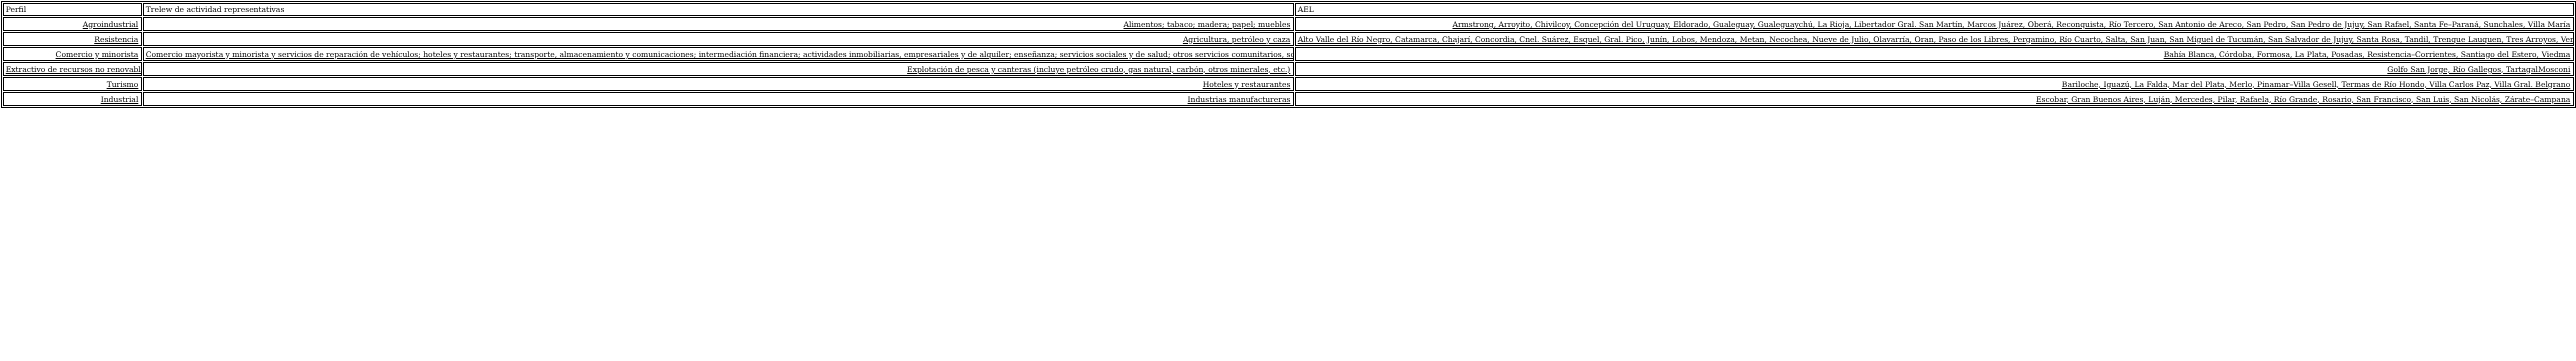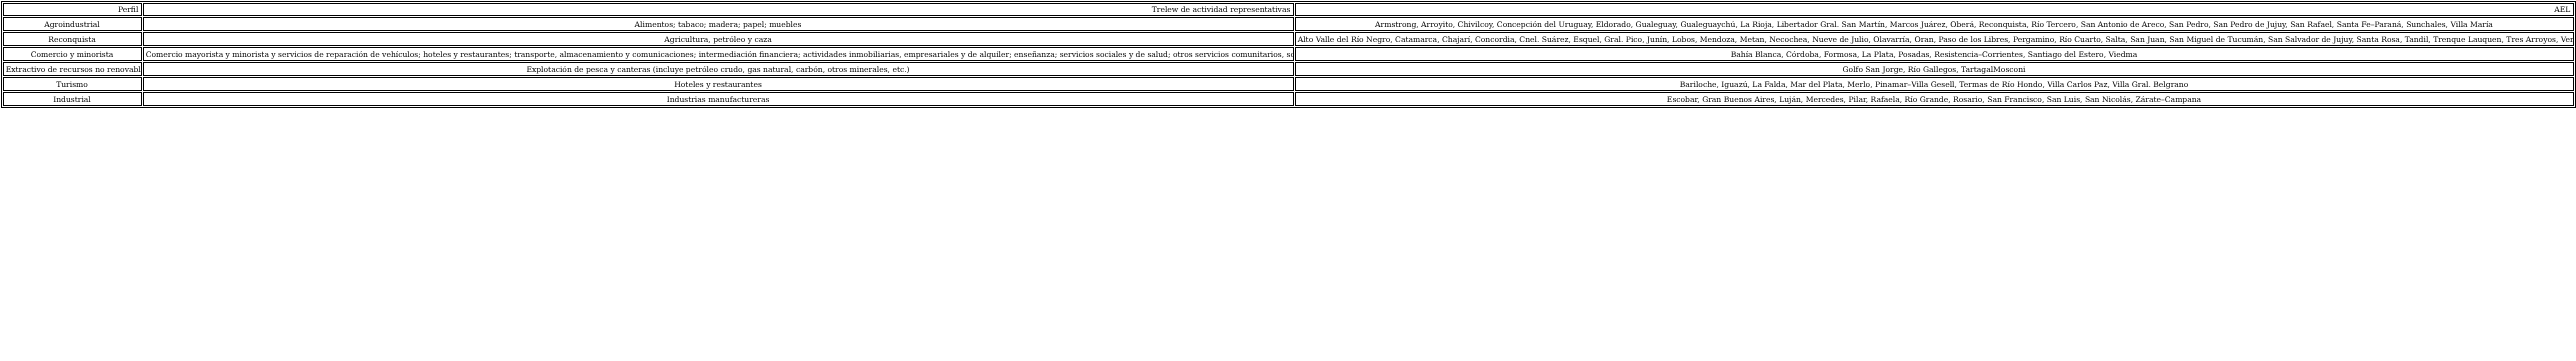--- a/index.html
+++ b/index.html
@@ -32,24 +32,25 @@
     font-size: 7.6px;
     font-weight: normal;
     line-height: 9.8px;
     padding: 1.1px 2.2px;
     white-space: nowrap;
     overflow: hidden;
     vertical-align: middle;
     background: #ffffff;
   }
   table.data-table th {
-    text-align: right;
+    text-align: left;
   }
   table.data-table td {
-    text-align: center;
+    text-align: right;
+    text-decoration: underline;
   }
   col.col-perfil { width: 139px; }
   col.col-ramas  { width: 1151px; }
   col.col-ael    { width: 1279px; }
 </style>
 </head>
 <body>
 
 <div class="page">
   <table class="data-table">
@@ -65,21 +66,21 @@
         <th>AEL</th>
       </tr>
     </thead>
     <tbody>
       <tr>
         <td>Agroindustrial</td>
         <td>Alimentos; tabaco; madera; papel; muebles</td>
         <td>Armstrong, Arroyito, Chivilcoy, Concepción del Uruguay, Eldorado, Gualeguay, Gualeguaychú, La Rioja, Libertador Gral. San Martín, Marcos Juárez, Oberá, Reconquista, Río Tercero, San Antonio de Areco, San Pedro, San Pedro de Jujuy, San Rafael, Santa Fe–Paraná, Sunchales, Villa María</td>
       </tr>
       <tr>
-        <td>Reconquista</td>
+        <td>Resistencia</td>
         <td>Agricultura, petróleo y caza</td>
         <td>Alto Valle del Río Negro, Catamarca, Chajarí, Concordia, Cnel. Suárez, Esquel, Gral. Pico, Junín, Lobos, Mendoza, Metan, Necochea, Nueve de Julio, Olavarría, Oran, Paso de los Libres, Pergamino, Río Cuarto, Salta, San Juan, San Miguel de Tucumán, San Salvador de Jujuy, Santa Rosa, Tandil, Trenque Lauquen, Tres Arroyos, Venado Tuerto, Villaguay</td>
       </tr>
       <tr>
         <td>Comercio y minorista</td>
         <td>Comercio mayorista y minorista y servicios de reparación de vehículos; hoteles y restaurantes; transporte, almacenamiento y comunicaciones; intermediación financiera; actividades inmobiliarias, empresariales y de alquiler; enseñanza; servicios sociales y de salud; otros servicios comunitarios, sociales y personales;</td>
         <td>Bahía Blanca, Córdoba, Formosa, La Plata, Posadas, Resistencia–Corrientes, Santiago del Estero, Viedma</td>
       </tr>
       <tr>
         <td>Extractivo de recursos no renovables</td>

